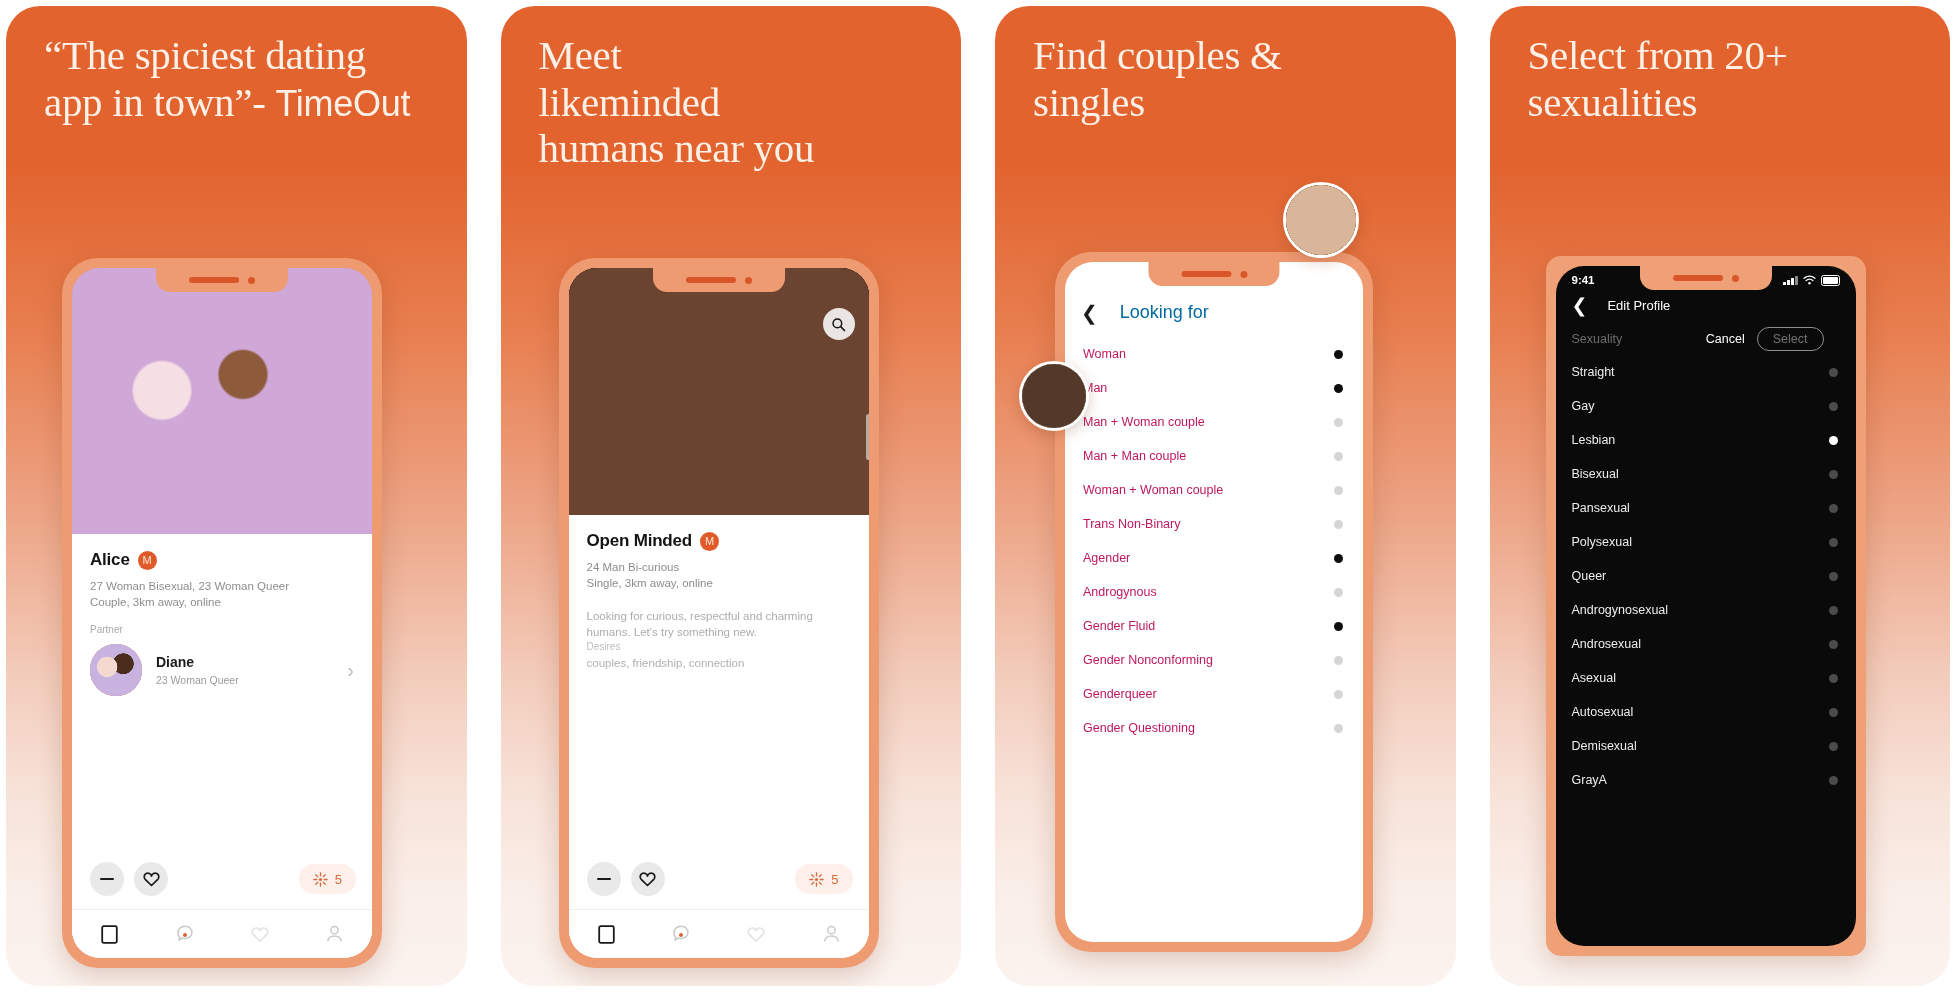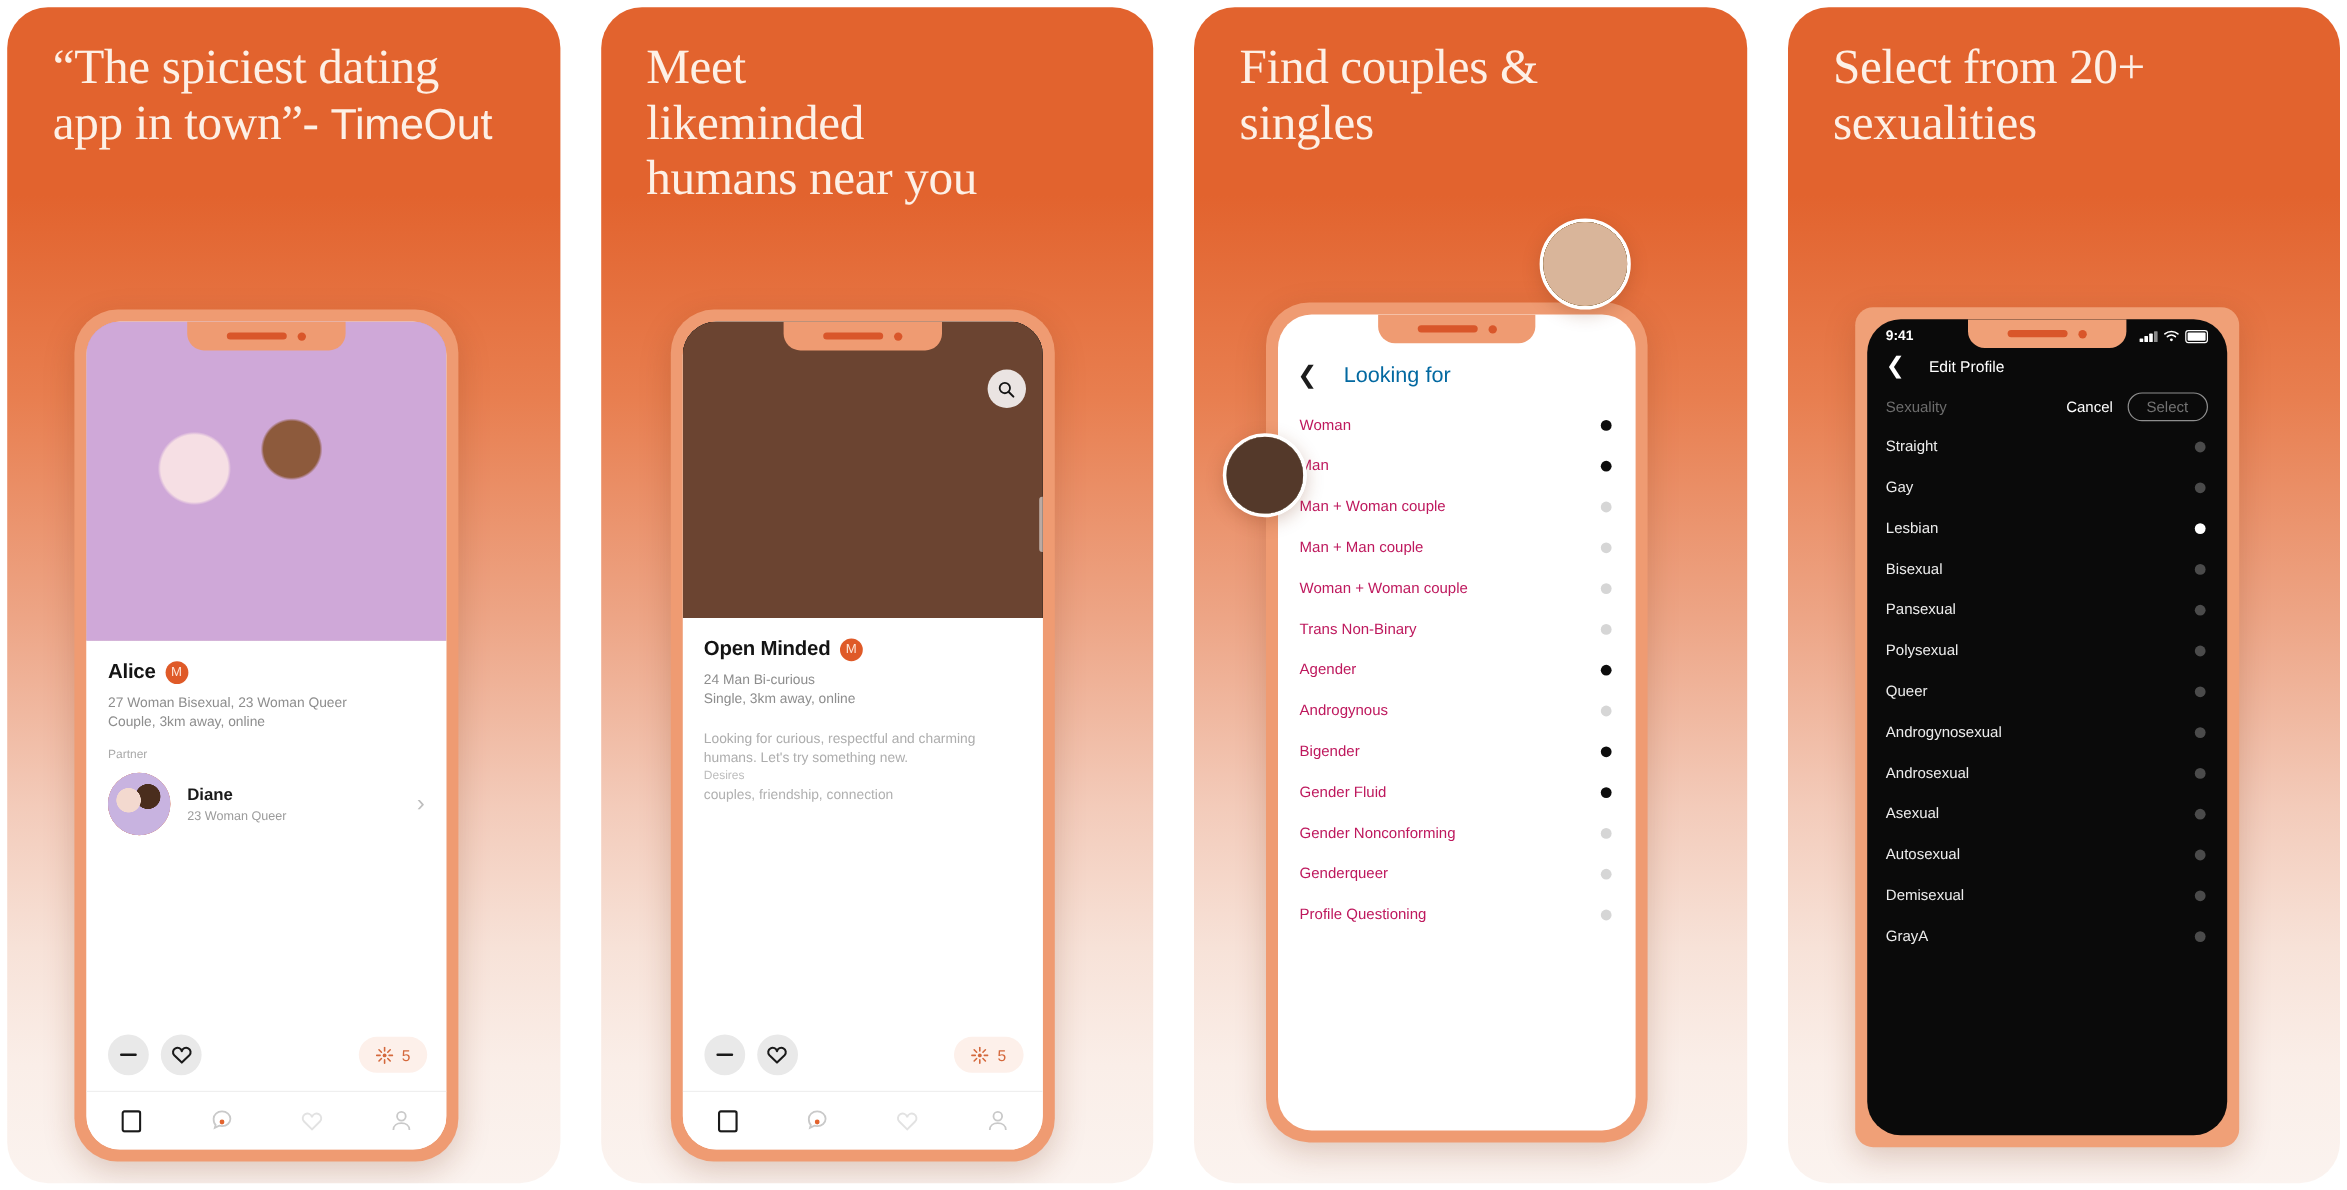--- a/index.html
+++ b/index.html
@@ -87,21 +87,21 @@
   
   .statusbar{display:flex;align-items:center;justify-content:space-between;padding:8px 16px 0 16px;color:#fff;font-size:11.5px;font-weight:bold;}
   .sbright{display:flex;align-items:center;gap:5px;}
   .bars{display:flex;align-items:flex-end;gap:1.5px;height:9px;}
   .bars i{width:2.5px;background:#fff;display:block;border-radius:.5px;}
   .batt{width:17px;height:9px;border:1.3px solid #fff;border-radius:2.6px;position:relative;}
   .batt::after{content:"";position:absolute;left:1px;top:1px;bottom:1px;right:1px;background:#fff;border-radius:1px;}
   .dnav{display:flex;align-items:center;gap:20px;padding:10px 0 0 16px;}
   .dnav .bk{font-size:19px;color:#fff;line-height:1;}
   .dnav .ttl{font-size:13px;color:#fff;}
-  .drow{display:flex;align-items:center;padding:12px 16px 4px 16px;justify-content:center;}
+  .drow{display:flex;align-items:center;padding:12px 32px 4px 16px;justify-content:center;}
   .drow .sx{font-size:12.5px;color:#6d6d6d;}
   .drow .sp{margin-left:auto;display:flex;align-items:center;gap:12px;}
   .cancel{font-size:12.5px;color:#fff;}
   .selbtn{font-size:12.5px;color:#737373;border:1px solid #8e8e8e;border-radius:14px;padding:4px 15px;}
   .ditem{display:flex;align-items:center;justify-content:space-between;padding:0 18px 0 16px;height:34px;}
   .ditem .lbl{font-size:12.5px;color:#ededed;}
   .ddot{width:9px;height:9px;border-radius:50%;background:#4b4b4b;}
   .ddot.on{background:#fff;}
 
   
@@ -393,37 +393,33 @@
             </div>
             <div class="litem">
               <span class="lbl">Agender</span>
               <span class="dot on"></span>
             </div>
             <div class="litem">
               <span class="lbl">Androgynous</span>
               <span class="dot"></span>
             </div>
             <div class="litem">
-              <span class="lbl">Bigender</span>
-              <span class="dot on"></span>
-            </div>
-            <div class="litem">
               <span class="lbl">Gender Fluid</span>
               <span class="dot on"></span>
             </div>
             <div class="litem">
               <span class="lbl">Gender Nonconforming</span>
               <span class="dot"></span>
             </div>
             <div class="litem">
               <span class="lbl">Genderqueer</span>
               <span class="dot"></span>
             </div>
             <div class="litem">
-              <span class="lbl">Profile Questioning</span>
+              <span class="lbl">Gender Questioning</span>
               <span class="dot"></span>
             </div>
           </div>
       </div>
     </div>
 
     <div class="favatar" style="left:288px;top:176px;width:70px;height:70px;">
         <div class="img-guy"></div>
       </div>
     <div class="favatar" style="left:24px;top:355px;width:64px;height:64px;">

